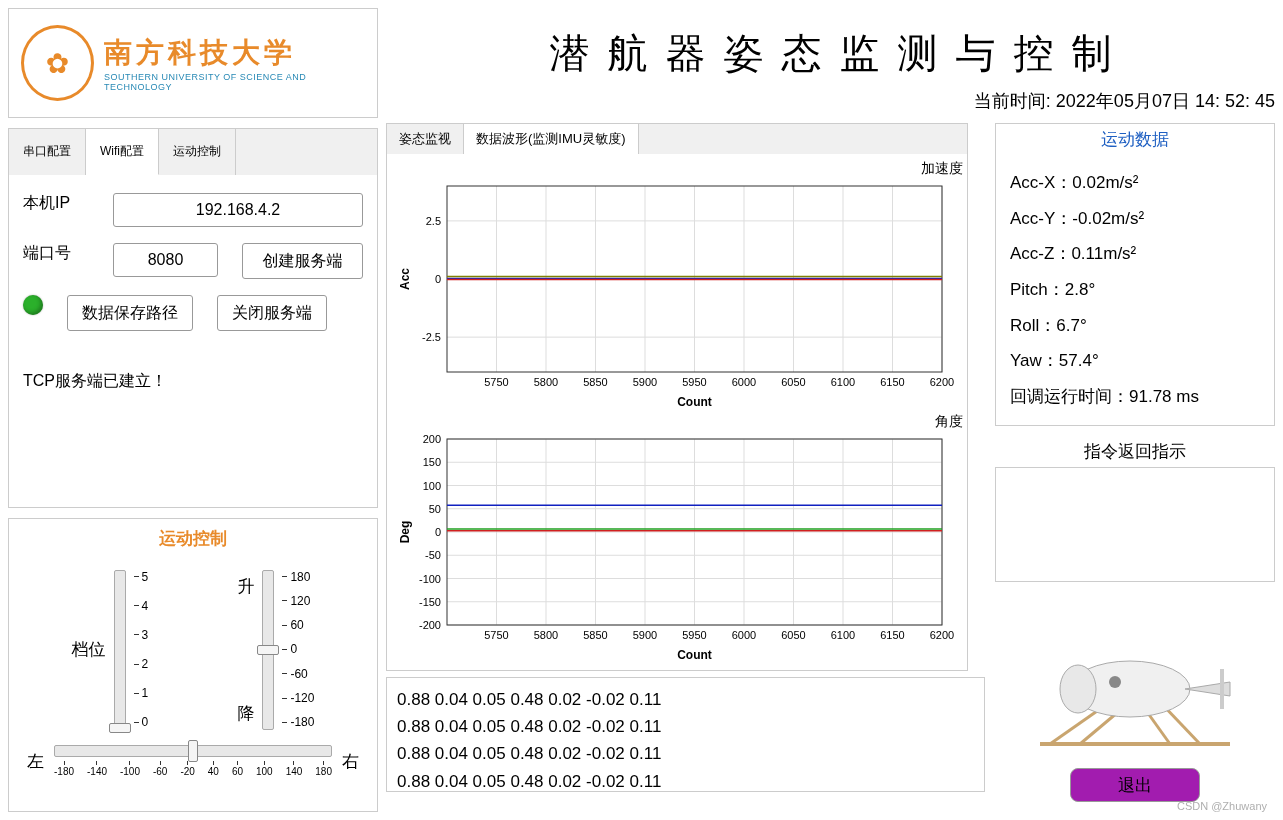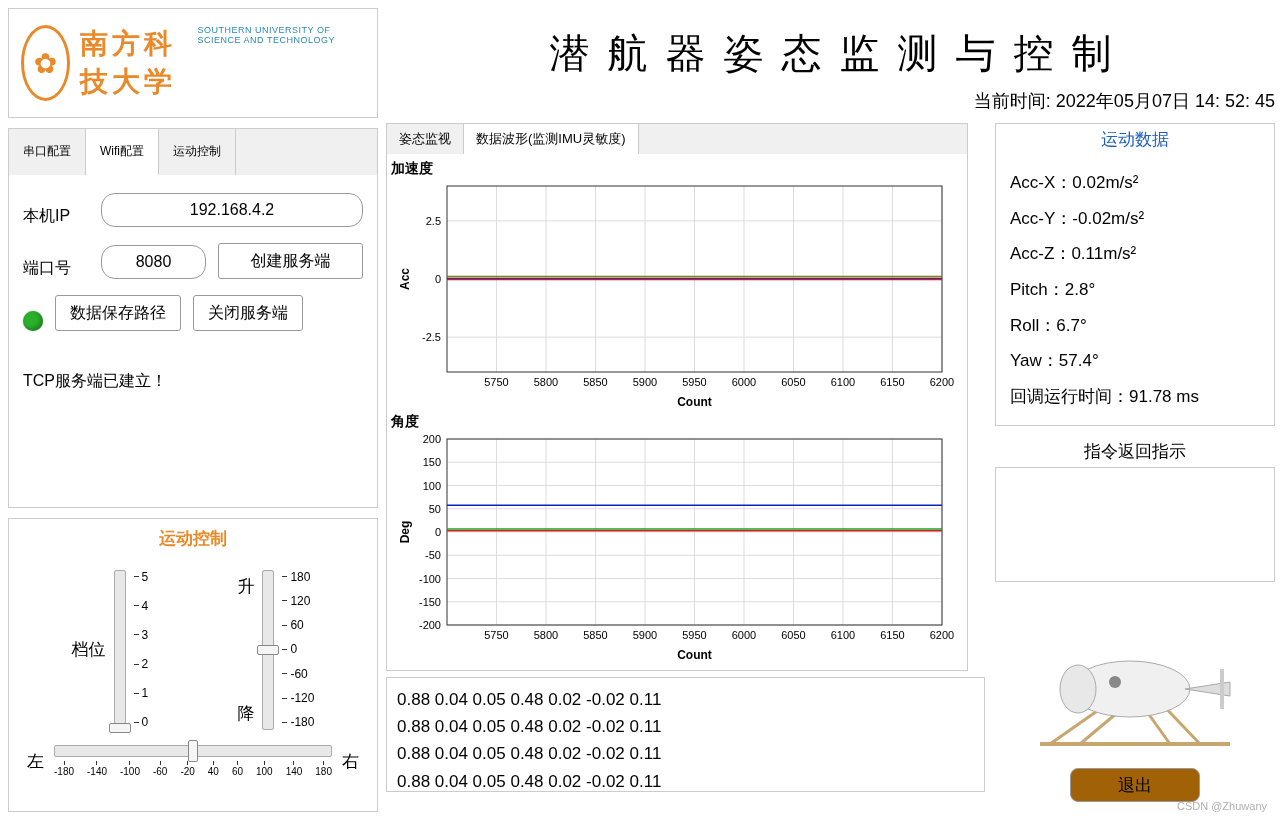--- a/index.html
+++ b/index.html
@@ -44,21 +44,21 @@
       font-size: 28px;
       color: #e88a2a;
       position: relative;
     }
     .logo-circle::after {
       content: "✿";
       position: absolute;
     }
     .logo-text {
       display: flex;
-      flex-direction: row;
+      flex-direction: column;
     }
     .logo-cn {
       font-family: "STXingkai", cursive;
       font-size: 28px;
       color: #e88a2a;
       font-weight: bold;
       letter-spacing: 4px;
     }
     .logo-en {
       font-size: 9px;
@@ -81,33 +81,33 @@
     }
     .tab.active {
       background: #fff;
       border-bottom: 1px solid #fff;
     }
     .tab-content {
       padding: 18px 14px;
     }
     .form-row {
       display: flex;
-      align-items: flex-end;
+      align-items: flex-start;
       margin-bottom: 16px;
-      gap: 12px;
+      gap: 24px;
     }
     .form-label {
       width: 66px;
       font-size: 16px;
     }
     .form-input {
       flex: 1;
       height: 34px;
       border: 1px solid #999;
-      border-radius: 14px;
+      border-radius: 3px;
       padding: 4px 8px;
       font-size: 16px;
       text-align: center;
     }
     .port-input {
       width: 105px;
       flex: none;
     }
     .btn {
       height: 36px;
@@ -272,23 +272,23 @@
       padding: 6px 4px 4px;
       flex: 1;
       display: flex;
       flex-direction: column;
     }
     .chart-block {
       flex: 1;
       position: relative;
     }
     .chart-title {
-      text-align: left;
+      text-align: right;
       font-size: 14px;
-      font-weight: bold;
+      font-weight: normal;
       margin-bottom: 2px;
     }
     .chart-svg {
       width: 100%;
       height: 230px;
     }
     .data-log {
       border: 1px solid #ccc;
       height: 115px;
       margin-top: 6px;
@@ -332,21 +332,21 @@
       display: flex;
       align-items: flex-end;
       justify-content: center;
       padding-bottom: 8px;
     }
     .exit-btn {
       width: 130px;
       height: 34px;
       border: 1px solid #999;
       border-radius: 8px;
-      background: #a16207;
+      background: #a21caf;
       font-size: 17px;
       cursor: pointer;
       margin: 0 auto 10px;
       display: block;
       font-family: inherit;
     }
     .watermark {
       position: absolute;
       bottom: 8px;
       right: 16px;

